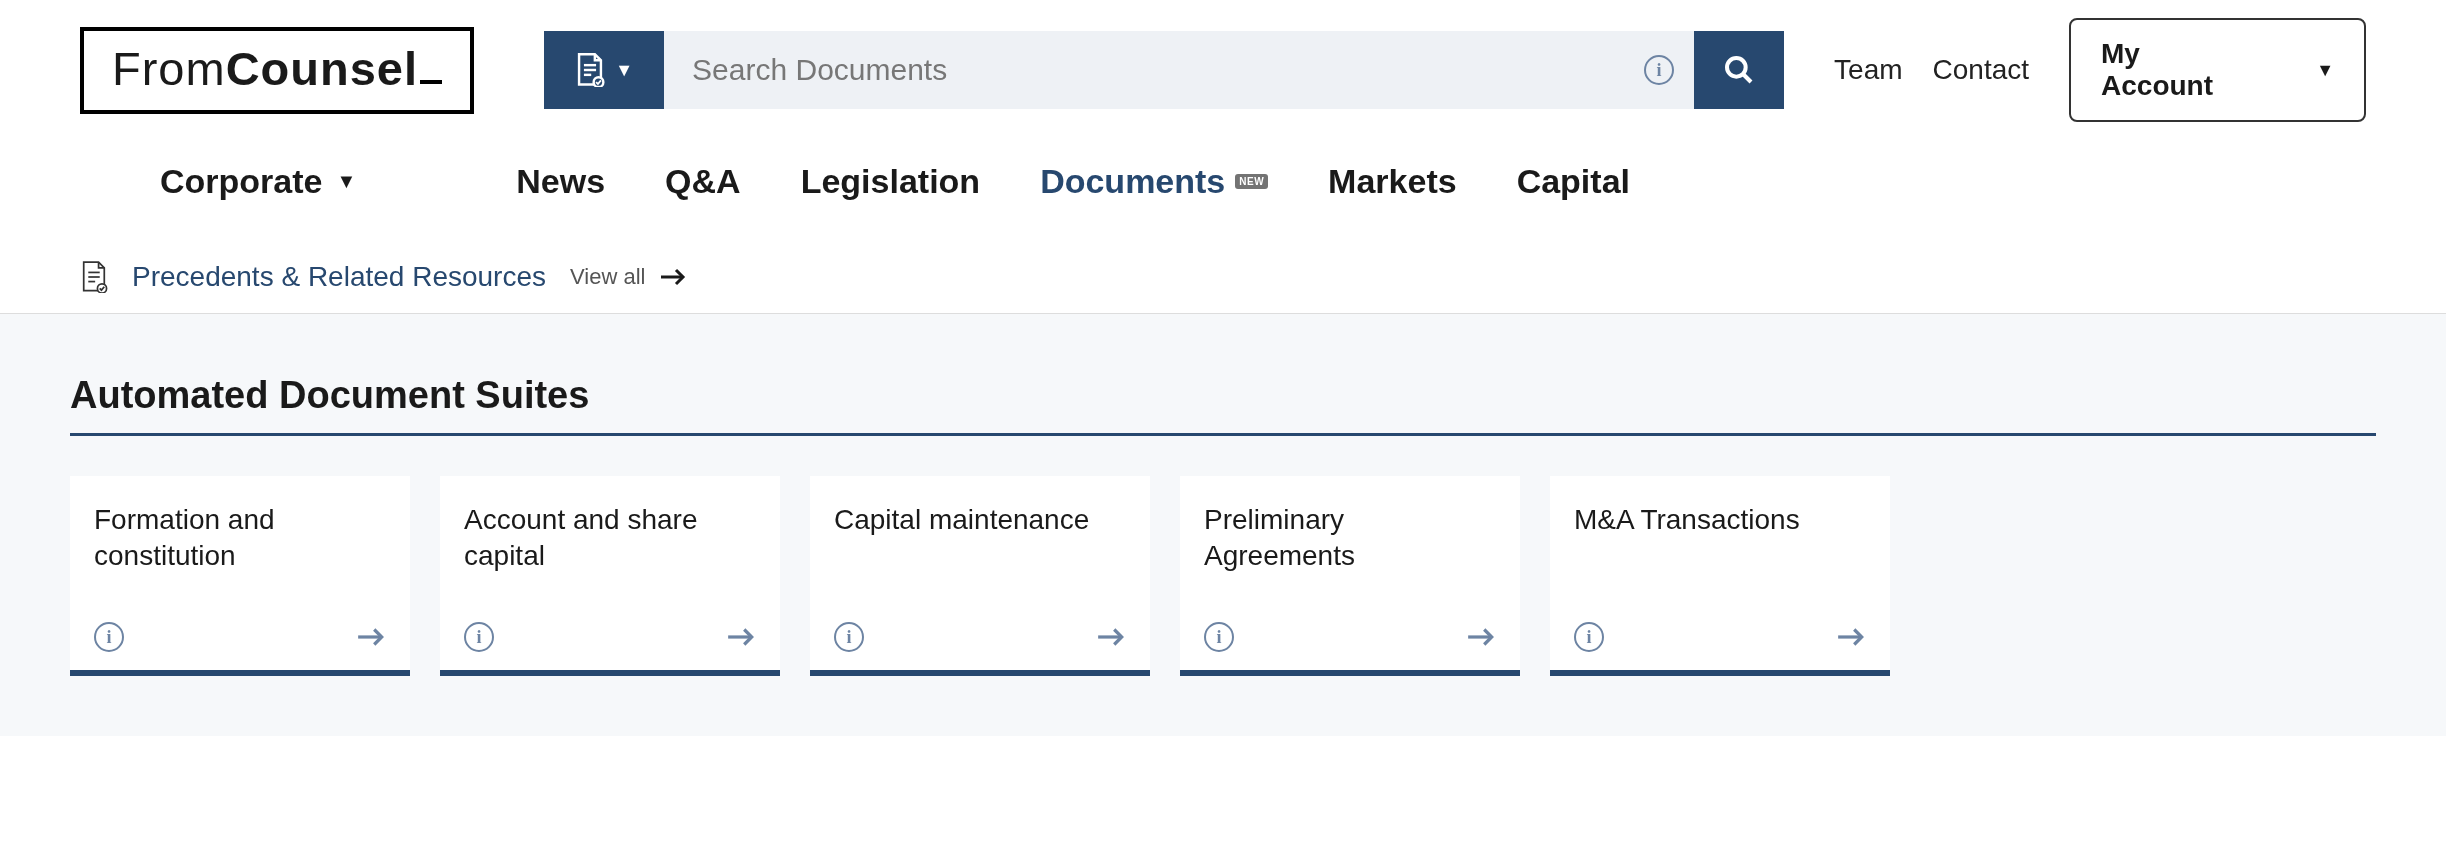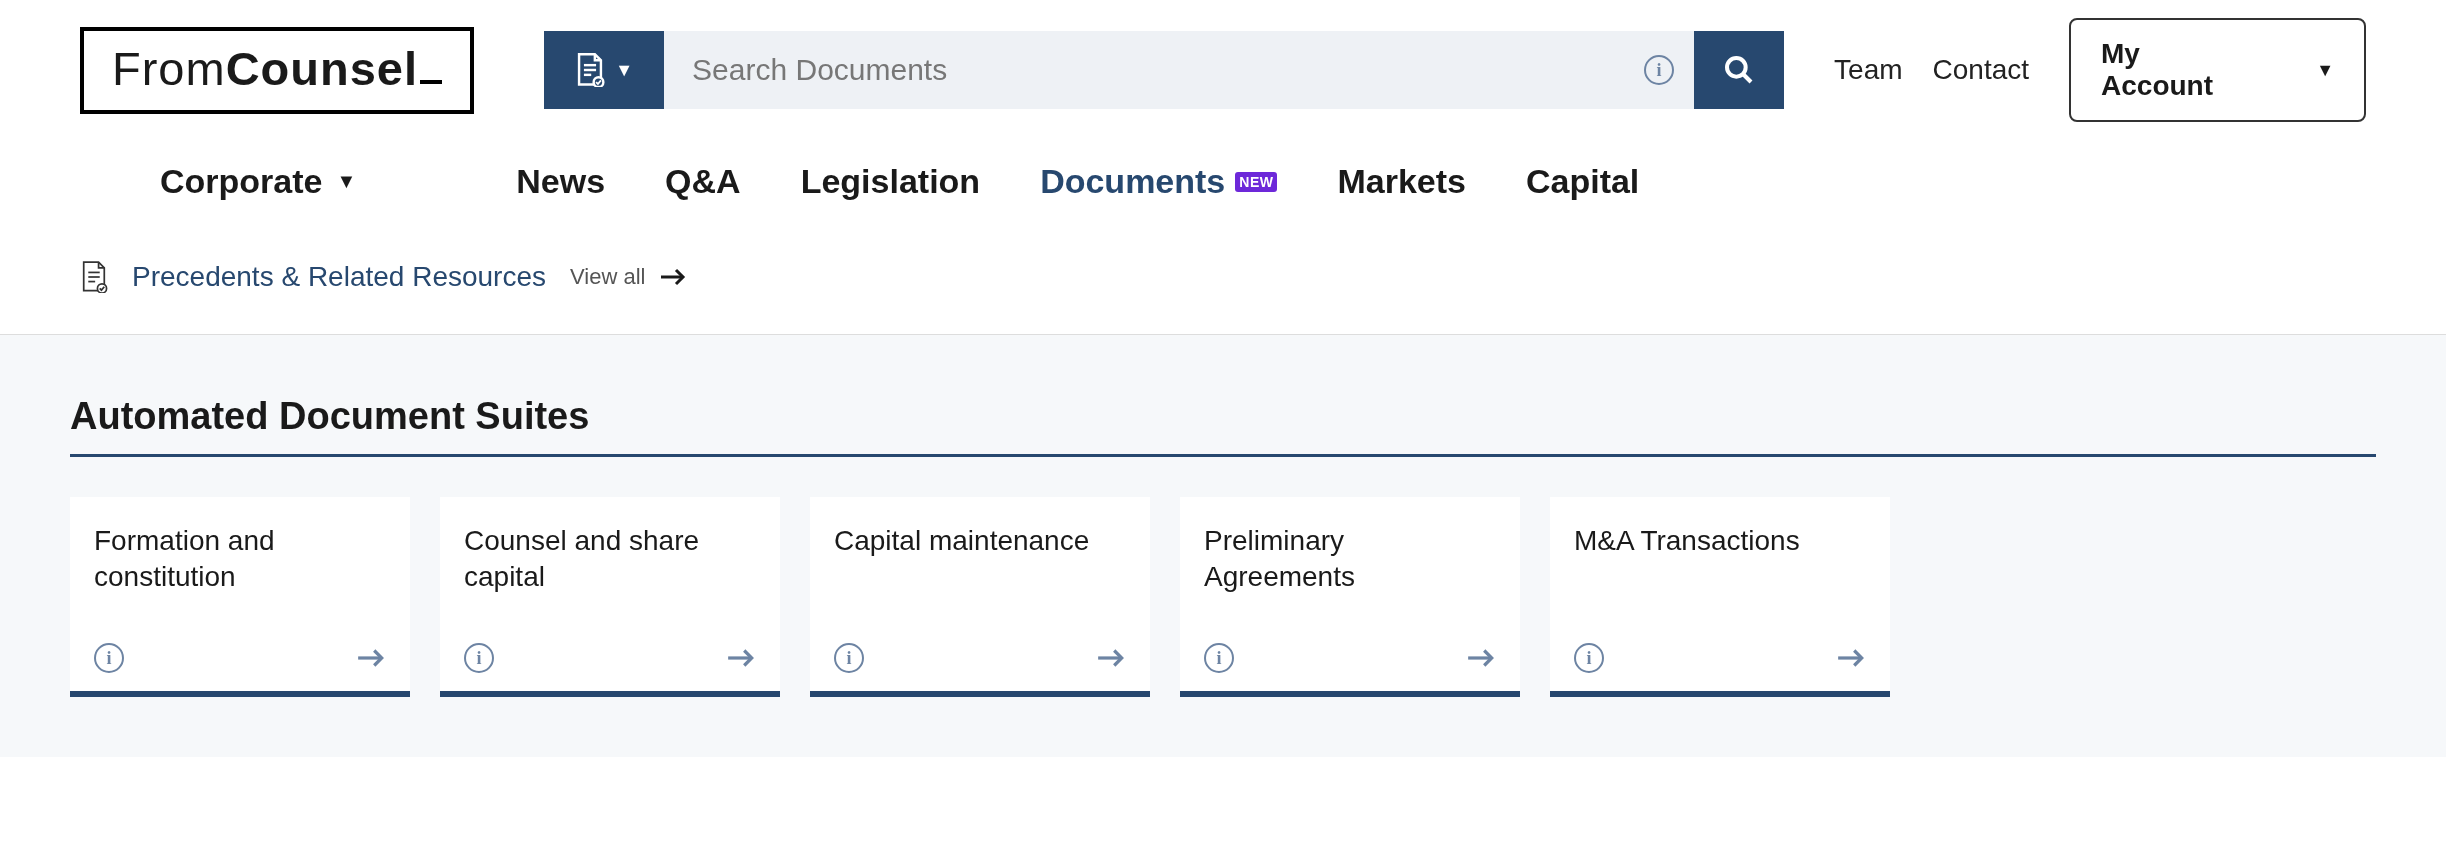--- a/index.html
+++ b/index.html
@@ -106,27 +106,27 @@
   .nav-row .corporate {
     display:flex;align-items:center;gap:14px;cursor:pointer;
     margin-right: 100px;
   }
   .nav-row a {
     color:#1a1a1a; text-decoration:none; cursor:pointer;
     display:flex;align-items:center;gap:10px;
   }
   .nav-row a.active { color:#27486f; }
   .new-badge {
-    background:#6d28d9;color:#fff;font-size:14px;font-weight:700;
+    background:#737373;color:#fff;font-size:10px;font-weight:700;
     padding:2px 4px;border-radius:3px;letter-spacing:0.5px;
   }
 
   .sub-row {
     display:flex;align-items:center;gap:24px;
-    padding: 30px 80px 41px 80px;
+    padding: 30px 80px 20px 80px;
     font-size: 28px;
     border-bottom: 1px solid #ddd;
   }
   .sub-row .title { color:#27486f; font-weight:500; }
   .sub-row .viewall {
     color:#555;font-size:22px;font-weight:400;
     display:flex;align-items:center;gap:14px;cursor:pointer;
   }
 
   .section {
@@ -278,21 +278,21 @@
       <div class="card-foot">
         <div class="info-circle">i</div>
         <svg class="arrow-right" width="30" height="22" viewBox="0 0 28 20">
             <line x1="2" y1="10" x2="24" y2="10" stroke="currentColor" stroke-width="3"></line>
             <polyline points="17,3 24,10 17,17" fill="none" stroke="currentColor" stroke-width="3"></polyline>
           </svg>
       </div>
     </div>
 
     <div class="card">
-      <div class="card-title">Counsel and share capital</div>
+      <div class="card-title">Account and share capital</div>
       <div class="card-foot">
         <div class="info-circle">i</div>
         <svg class="arrow-right" width="30" height="22" viewBox="0 0 28 20">
             <line x1="2" y1="10" x2="24" y2="10" stroke="currentColor" stroke-width="3"></line>
             <polyline points="17,3 24,10 17,17" fill="none" stroke="currentColor" stroke-width="3"></polyline>
           </svg>
       </div>
     </div>
 
     <div class="card">

